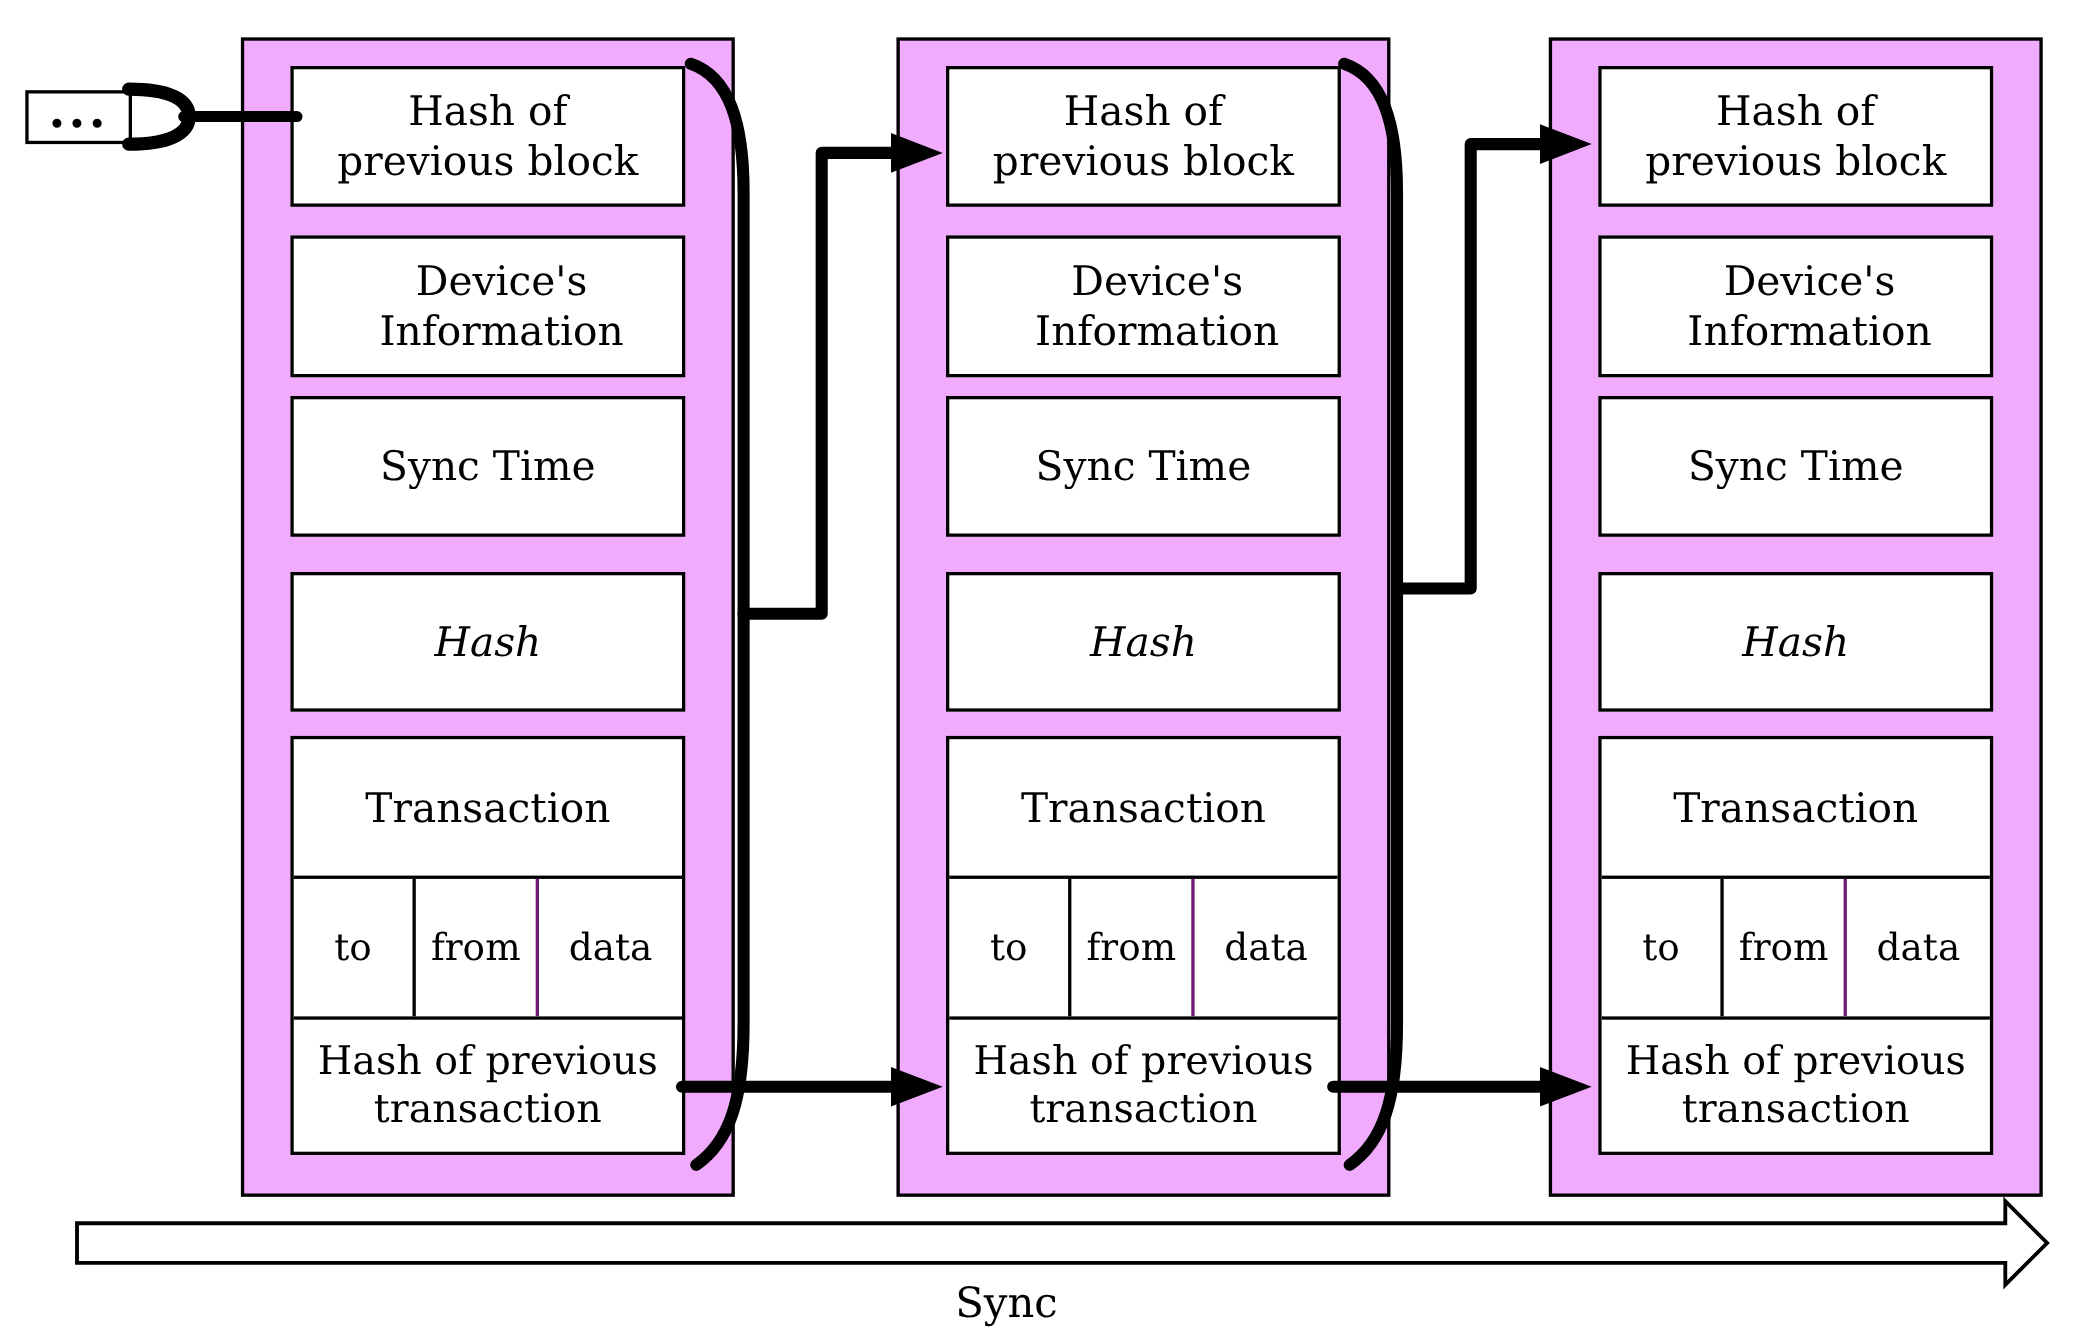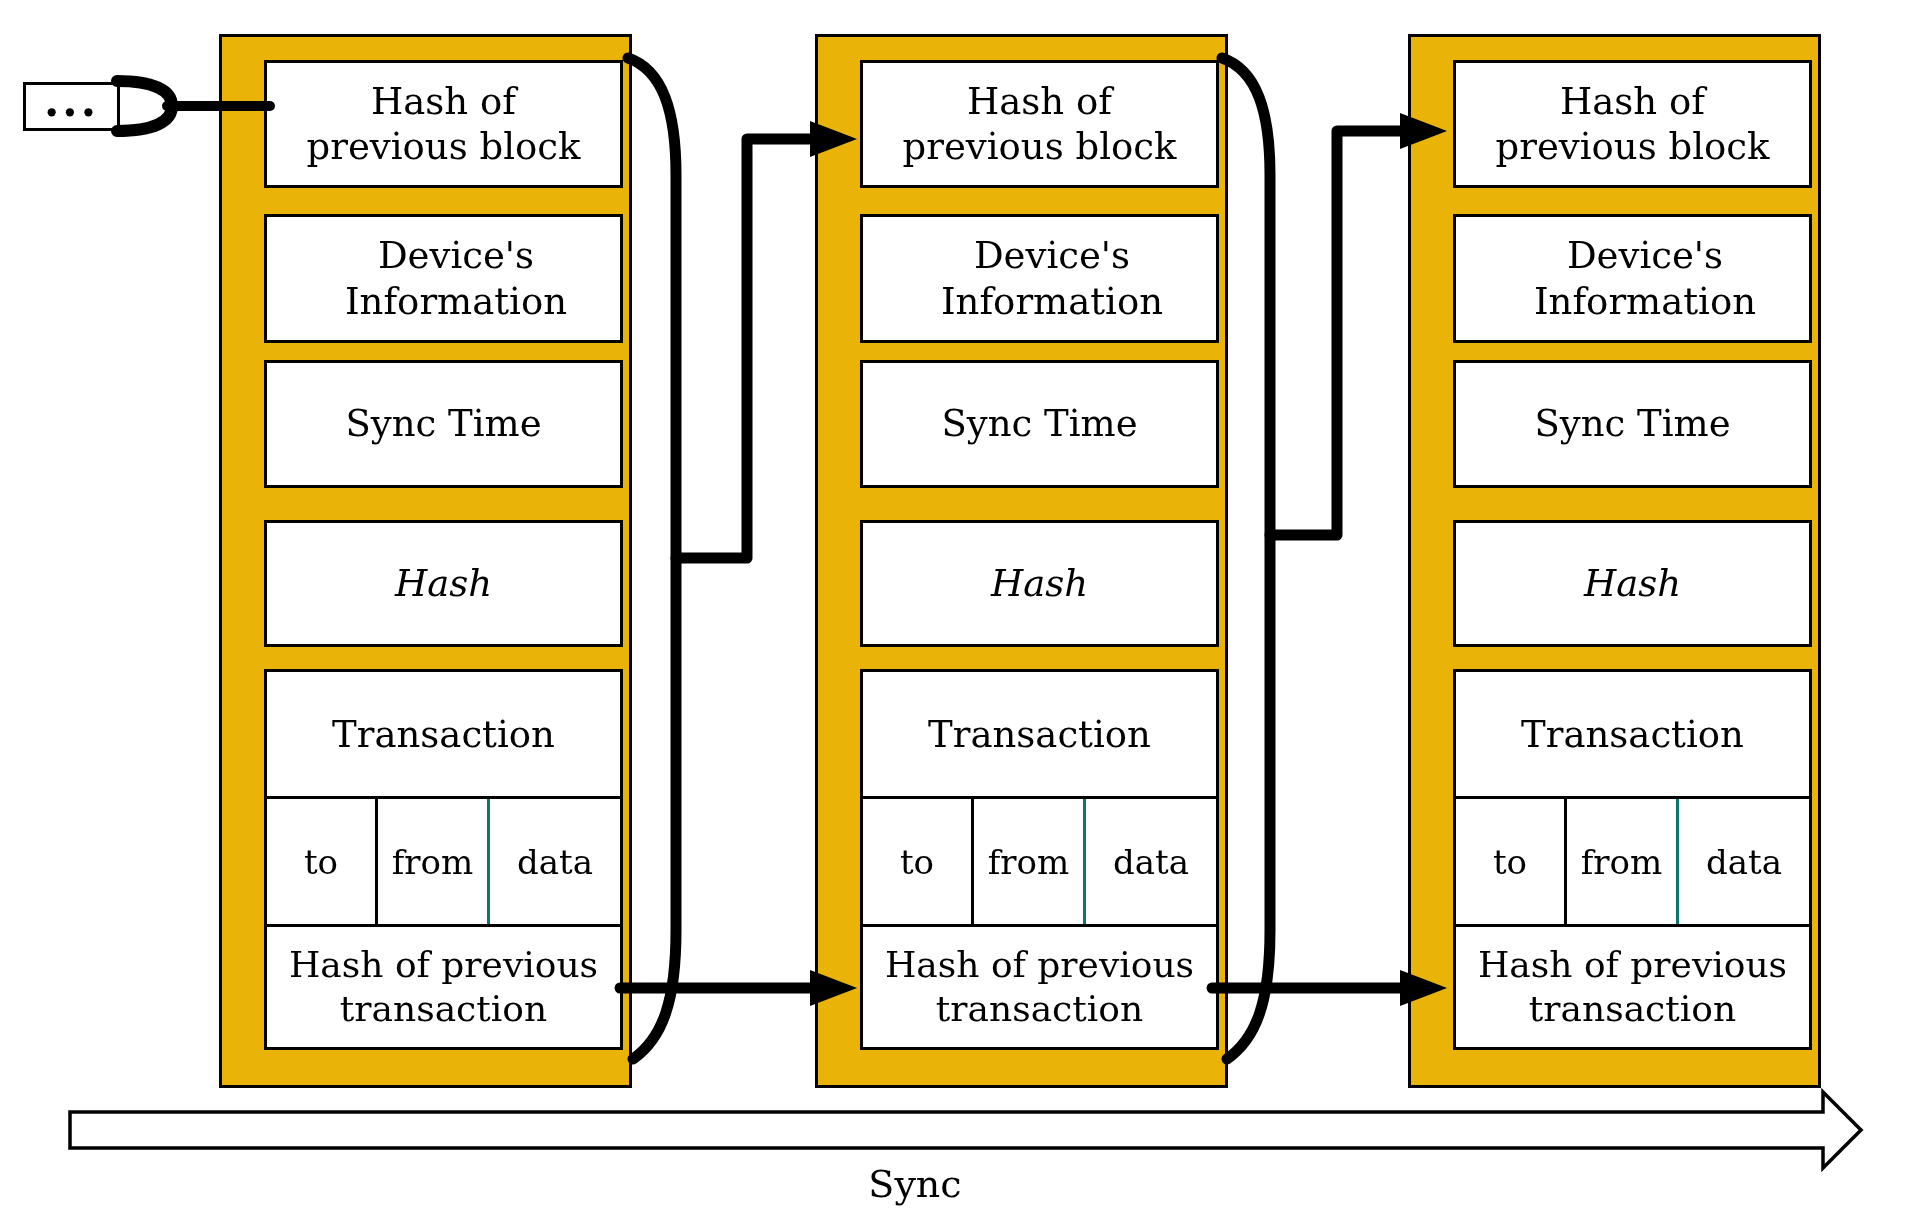--- a/index.html
+++ b/index.html
@@ -13,25 +13,25 @@
     height: 1216px;
     background: #ffffff;
     font-family: "DejaVu Serif", "Liberation Serif", serif;
     color: #000000;
     overflow: hidden;
   }
   
   .block {
     position: absolute;
     top: 34px;
-    width: 413px;
+    width: 449px;
     height: 1054px;
     border: 3px solid #000000;
     box-sizing: border-box;
-    background: #eab308;
+    background: #f0abfc;
   }
   .block-1 { left: 219px; }
   .block-2 { left: 815px; }
   .block-3 { left: 1408px; }
 
   .cell {
     position: absolute;
     left: 42px;
     width: 359px;
     border: 3px solid #000000;
@@ -77,21 +77,21 @@
     flex-direction: row;
   }
   .tx-sub-cell {
     display: flex;
     align-items: center;
     justify-content: center;
     font-size: 34px;
     box-sizing: border-box;
   }
   .tx-to   { flex: 0 0 111px; border-right: 3px solid #000000; }
-  .tx-from { flex: 0 0 112px; border-right: 3px solid #0f766e; }
+  .tx-from { flex: 0 0 112px; border-right: 3px solid #701a75; }
   .tx-data { flex: 1 1 auto; }
   .tx-tail {
     flex: 1 1 auto;
     display: flex;
     align-items: center;
     justify-content: center;
     text-align: center;
     white-space: pre-line;
     font-size: 36px;
     line-height: 1.22;

